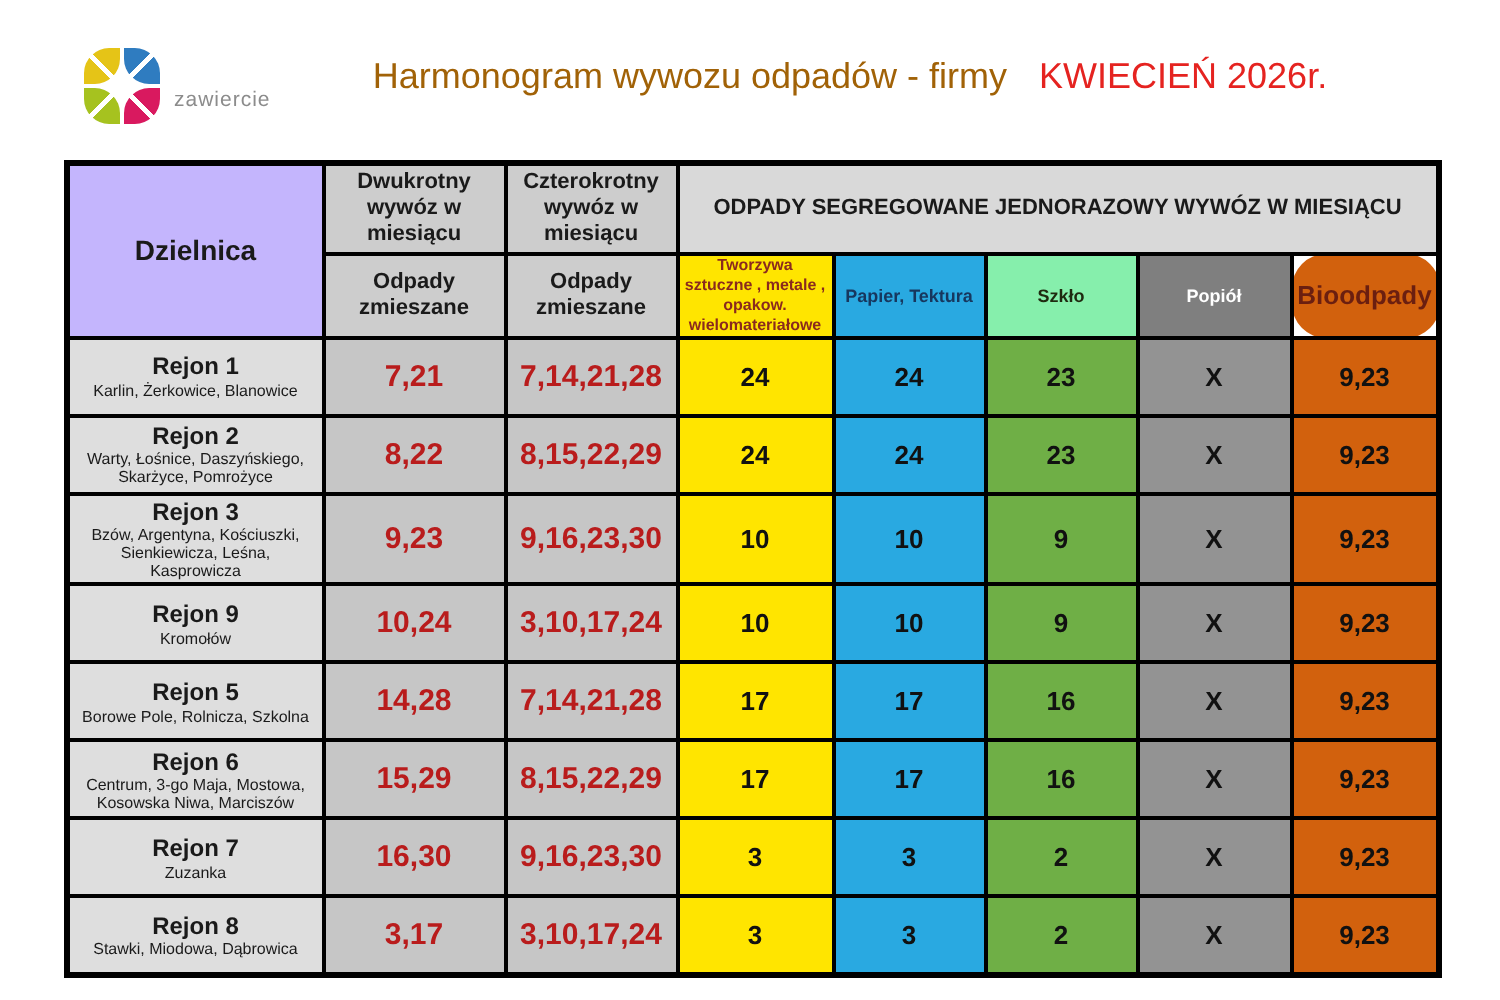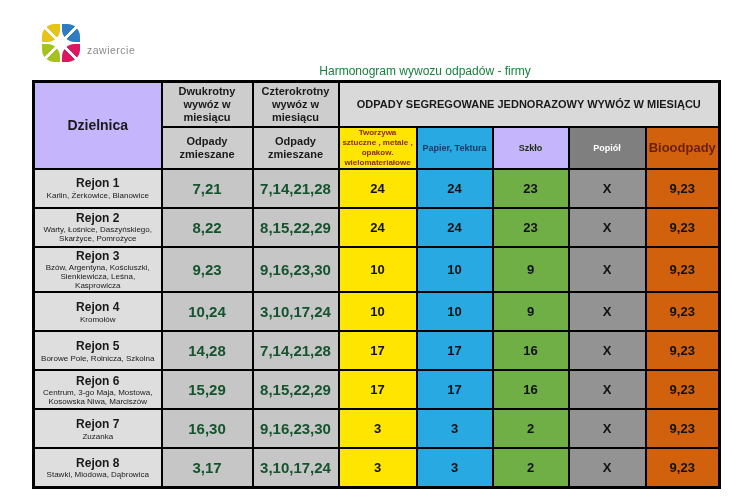--- a/index.html
+++ b/index.html
@@ -13,46 +13,46 @@
   .leaf.tl{background:linear-gradient(45deg,transparent 44%,#fff 44%,#fff 54%,transparent 54%),#E5C417;border-radius:70% 0 70% 0;}
   .leaf.tr{background:linear-gradient(135deg,transparent 44%,#fff 44%,#fff 54%,transparent 54%),#2F7CC0;border-radius:0 70% 0 70%;}
   .leaf.bl{background:linear-gradient(135deg,transparent 44%,#fff 44%,#fff 54%,transparent 54%),#A6C21F;border-radius:0 70% 0 70%;}
   .leaf.br{background:linear-gradient(45deg,transparent 44%,#fff 44%,#fff 54%,transparent 54%),#D9195F;border-radius:70% 0 70% 0;}
   .logotype{display:flex;flex-direction:column;line-height:1;}
   .brand{font-size:27px;color:#8C8C8C;letter-spacing:2px;}
   .brandsub{font-size:10.5px;color:#8C8C8C;margin-top:14px;letter-spacing:0.5px;}
 
   .titlebar{position:absolute;left:140px;top:28px;width:570px;display:flex;justify-content:center;
             align-items:baseline;gap:16px;white-space:nowrap;}
-  .doc-title{font-size:12px;color:#15803d;margin-top:36px;}
+  .doc-title{font-size:18px;color:#a16207;}
   .doc-month{font-size:18px;color:#E52320;}
 
   
   table.sched{position:absolute;left:32px;top:80px;width:686px;border-collapse:collapse;
               table-layout:fixed;border:3px solid #000;}
   .sched th,.sched td{border:2px solid #000;padding:0 2px;text-align:center;vertical-align:middle;overflow:hidden;}
   .sched thead tr.r1{height:45px;}
   .sched thead tr.r2{height:32px;}
   .sched tbody tr{height:39px;}
 
   .h-light{background:#c4b5fd;font-weight:bold;}
   .h-mid{background:#CDCDCD;font-weight:bold;}
   .h-seg{background:#D9D9D9;font-weight:bold;font-size:11px;}
   th.dzielnica{font-size:14px;}
   th.twocol{font-size:11px;line-height:1.15;}
   th.zmiesz{font-size:11px;line-height:1.1;}
   th.wt-hdr{font-weight:bold;}
   th.wt-hdr.small{font-size:8px;line-height:1.25;}
   th.wt-hdr.med{font-size:9px;}
-  th.wt-hdr.big{font-size:13px;}
+  th.wt-hdr.big{font-size:13px;border-radius:17px;}
 
   td.rejon-cell{background:#DEDEDE;padding:1px 2px;}
   .rejon-name{font-weight:bold;font-size:12px;line-height:1.2;}
   .rejon-streets{font-size:8px;line-height:1.15;color:#1a1a1a;}
-  td.num{background:#C6C6C6;font-weight:bold;font-size:15px;color:#14532d;}
+  td.num{background:#C6C6C6;font-weight:bold;font-size:15px;color:#b91c1c;}
   td.wtv{font-weight:bold;font-size:13px;color:#111;}
 
   .footer-note{position:absolute;left:36px;top:451px;font-size:11.5px;color:#333;}
 </style>
 </head>
 <body>
 
 <div class="page">
 
   <div class="logo">
@@ -62,20 +62,21 @@
       <div class="leaf bl"></div>
       <div class="leaf br"></div>
     </div>
     <div class="logotype">
       <span class="brandsub">zawiercie</span>
     </div>
   </div>
 
   <div class="titlebar">
     <span class="doc-title">Harmonogram wywozu odpadów - firmy</span>
+    <span class="doc-month" style="color: rgb(229, 35, 32);">KWIECIEŃ 2026r.</span>
   </div>
 
   <table class="sched">
     <colgroup>
       <col style="width:128px">
         <col style="width:91px">
         <col style="width:86px">
       <col style="width:78px">
         <col style="width:76px">
         <col style="width:76px">
@@ -87,21 +88,21 @@
         <th rowspan="2" class="h-light dzielnica">Dzielnica</th>
         <th class="h-mid twocol">Dwukrotny wywóz w miesiącu</th>
         <th class="h-mid twocol">Czterokrotny wywóz w miesiącu</th>
         <th colspan="5" class="h-seg">ODPADY SEGREGOWANE JEDNORAZOWY WYWÓZ W MIESIĄCU</th>
       </tr>
       <tr class="r2">
         <th class="h-mid zmiesz">Odpady zmieszane</th>
         <th class="h-mid zmiesz">Odpady zmieszane</th>
         <th class="wt-hdr small wt-0" style="background: rgb(255, 229, 0); color: rgb(138, 42, 30);">Tworzywa sztuczne , metale , opakow. wielomateriałowe</th>
         <th class="wt-hdr med wt-1" style="background: rgb(41, 169, 225); color: rgb(23, 55, 94);">Papier, Tektura</th>
-        <th class="wt-hdr med wt-2" style="background: #c4b5fd; color: rgb(31, 42, 16);">Szkło</th>
+        <th class="wt-hdr med wt-2" style="background: #86efac; color: rgb(31, 42, 16);">Szkło</th>
         <th class="wt-hdr med wt-3" style="background: rgb(127, 127, 127); color: rgb(255, 255, 255);">Popiół</th>
         <th class="wt-hdr big wt-4" style="background: rgb(210, 97, 13); color: rgb(107, 31, 16);">Bioodpady</th>
       </tr>
     </thead>
     <tbody>
     <tr>
       <td class="rejon-cell">
         <div class="rejon-name">Rejon 1</div>
         <div class="rejon-streets">Karlin, Żerkowice, Blanowice</div>
       </td>
@@ -137,21 +138,21 @@
       <td class="num">9,16,23,30</td>
       <td class="wtv wt-0" style="background: rgb(255, 229, 0);">10</td>
       <td class="wtv wt-1" style="background: rgb(41, 169, 225);">10</td>
       <td class="wtv wt-2" style="background: rgb(111, 175, 70);">9</td>
       <td class="wtv wt-3" style="background: rgb(147, 147, 147);">X</td>
       <td class="wtv wt-4" style="background: rgb(210, 97, 13);">9,23</td>
     </tr>
 
     <tr>
       <td class="rejon-cell">
-        <div class="rejon-name">Rejon 4</div>
+        <div class="rejon-name">Rejon 9</div>
         <div class="rejon-streets">Kromołów</div>
       </td>
       <td class="num">10,24</td>
       <td class="num">3,10,17,24</td>
       <td class="wtv wt-0" style="background: rgb(255, 229, 0);">10</td>
       <td class="wtv wt-1" style="background: rgb(41, 169, 225);">10</td>
       <td class="wtv wt-2" style="background: rgb(111, 175, 70);">9</td>
       <td class="wtv wt-3" style="background: rgb(147, 147, 147);">X</td>
       <td class="wtv wt-4" style="background: rgb(210, 97, 13);">9,23</td>
     </tr>

